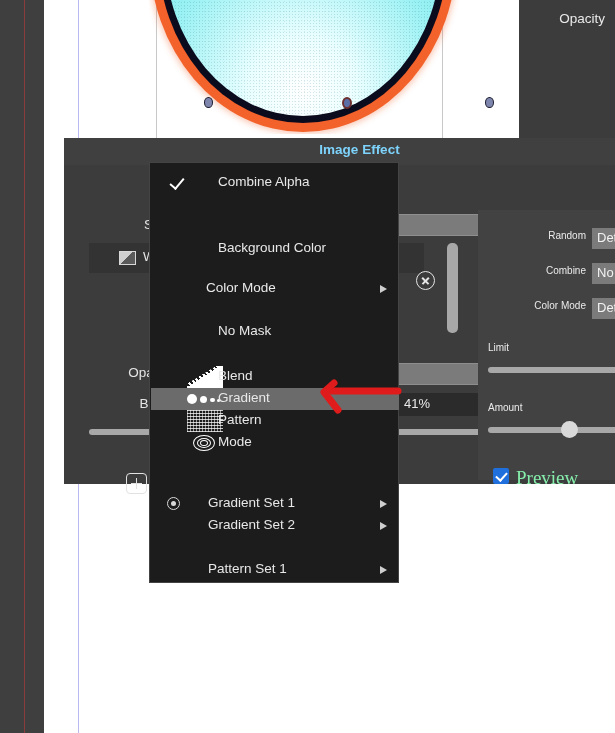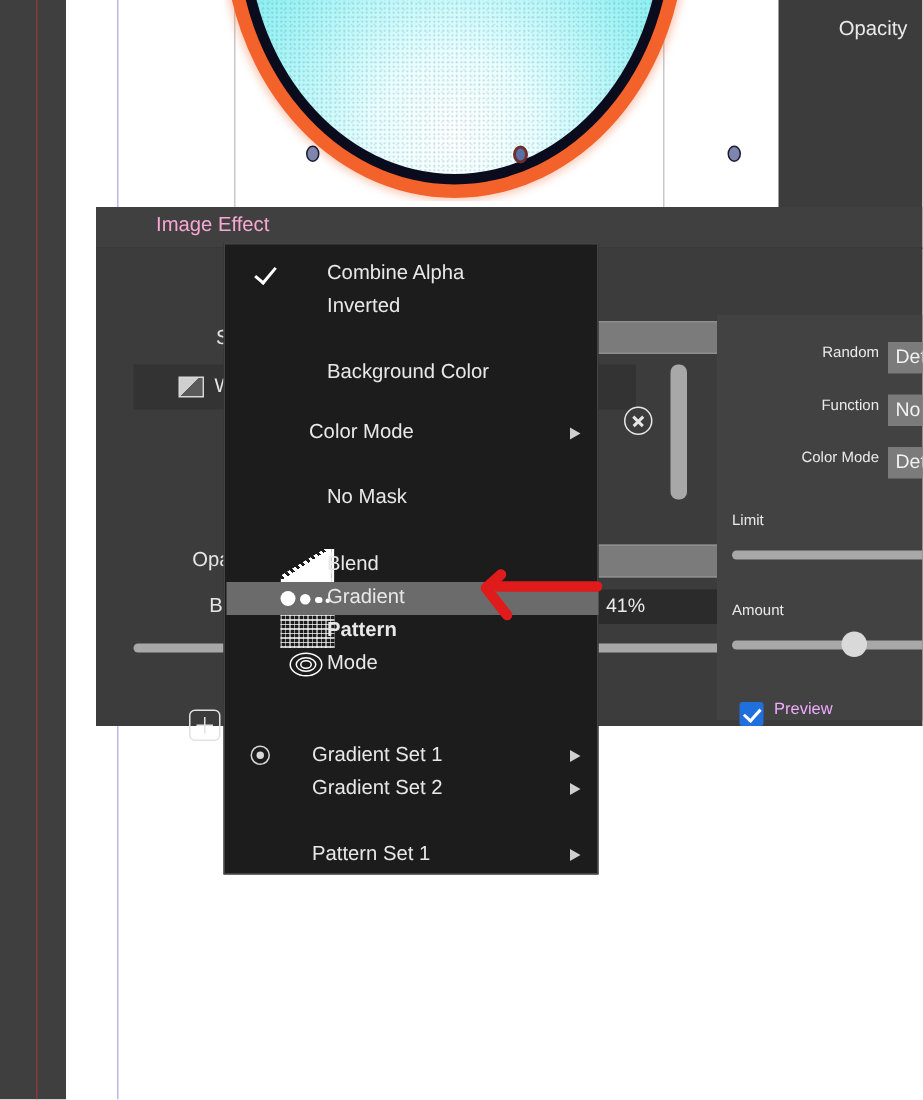--- a/index.html
+++ b/index.html
@@ -127,24 +127,26 @@
     position: absolute;
     left: 0; top: 0;
     width: 551px; height: 27px;
     background: #404040;
     border-bottom: 1px solid #2e2e2e;
   }
   .dialog-title {
     position: absolute;
     left: 0; top: 4px;
     width: 551px;
+    text-align: center;
     font-size: 13.5px;
-    color: #f9a8d4;
+    color: #7dd3fc;
     padding-left: 40px;
     box-sizing: border-box;
+    font-weight: bold;
   }
   .dialog-body {
     position: absolute;
     left: 0; top: 27px;
     width: 551px; height: 319px;
     background: #3c3c3c;
   }
 
   
   .lbl {
@@ -362,23 +364,24 @@
     position: absolute;
     left: 4.5px; top: 2px;
     width: 5px; height: 9px;
     border-right: 2px solid #ffffff;
     border-bottom: 2px solid #ffffff;
     transform: rotate(42deg);
   }
   .preview-label {
     position: absolute;
     left: 23px; top: -1px;
-    font-size: 11px;
-    color: #f0abfc;
+    font-size: 19px;
+    color: #86efac;
     white-space: nowrap;
+    font-family: Liberation Serif, serif;
   }
 
   
   .ctx-menu {
     position: absolute;
     left: 149px; top: 162px;
     width: 250px; height: 421px;
     background: #1c1c1c;
     border: 1px solid #444444;
     box-sizing: border-box;
@@ -560,21 +563,21 @@
       <div class="slider-knob knob-opacity"></div>
 
       <div class="tool-btn tool-plus"></div>
       <div class="tool-btn tool-undo">↺</div>
       <div class="tool-btn tool-clock">◴</div>
 
       <div class="right-panel">
         <div class="rp-lbl rp-random">Random</div>
         <div class="rp-field rpf-random">Det</div>
 
-        <div class="rp-lbl rp-function">Function</div>
+        <div class="rp-lbl rp-function">Combine</div>
         <div class="rp-field rpf-function">No</div>
 
         <div class="rp-lbl rp-colormode">Color Mode</div>
         <div class="rp-field rpf-colormode">Det</div>
 
         <div class="rp-lbl rp-limit">Limit</div>
         <div class="rp-slider rps-limit"></div>
 
         <div class="rp-lbl rp-amount">Amount</div>
         <div class="rp-slider rps-amount"></div>
@@ -587,23 +590,20 @@
       </div>
 
     </div>
   </div>
 
   <div class="ctx-menu">
 
     <div class="mi" style="top:9px;">
       <span class="check"></span>
       <span class="mi-text">Combine Alpha</span>
-    </div>
-    <div class="mi" style="top:31px;">
-      <span class="mi-text">Inverted</span>
     </div>
     <div class="mi" style="top:75px;">
       <span class="mi-text">Background Color</span>
     </div>
 
     <div class="mi" style="top:115px;">
       <span class="mi-text" style="left:55px;">Color Mode</span>
       <span class="arrow"></span>
     </div>
 
@@ -619,21 +619,21 @@
     <div class="mi highlight" style="top:225px;">
       <span class="fill-icon fi-gradient" style="top:0px;height:22px;background:transparent;">
         <i class="d" style="left:0px;top:6px;width:10px;height:10px;"></i>
         <i class="d" style="left:13px;top:8px;width:7px;height:7px;"></i>
         <i class="d" style="left:23px;top:9.5px;width:4.5px;height:4.5px;"></i>
         <i class="d" style="left:30px;top:10.5px;width:3px;height:3px;"></i>
       </span>
       <span class="mi-text">Gradient</span>
     </div>
 
-    <div class="mi" style="top:247px;font-weight:bold;">
+    <div class="mi" style="top:247px;">
       <span class="fill-icon fi-pattern" style="top:0px;height:22px;"></span>
       <span class="mi-text">Pattern</span>
     </div>
 
     <div class="mi" style="top:269px;">
       <span class="fill-icon fi-noise" style="top:0px;height:22px;">
         <i class="sw" style="left:6px;top:3px;width:22px;height:16px;"></i>
         <i class="sw" style="left:10px;top:6px;width:14px;height:10px;"></i>
         <i class="sw" style="left:13px;top:8px;width:8px;height:6px;"></i>
       </span>

